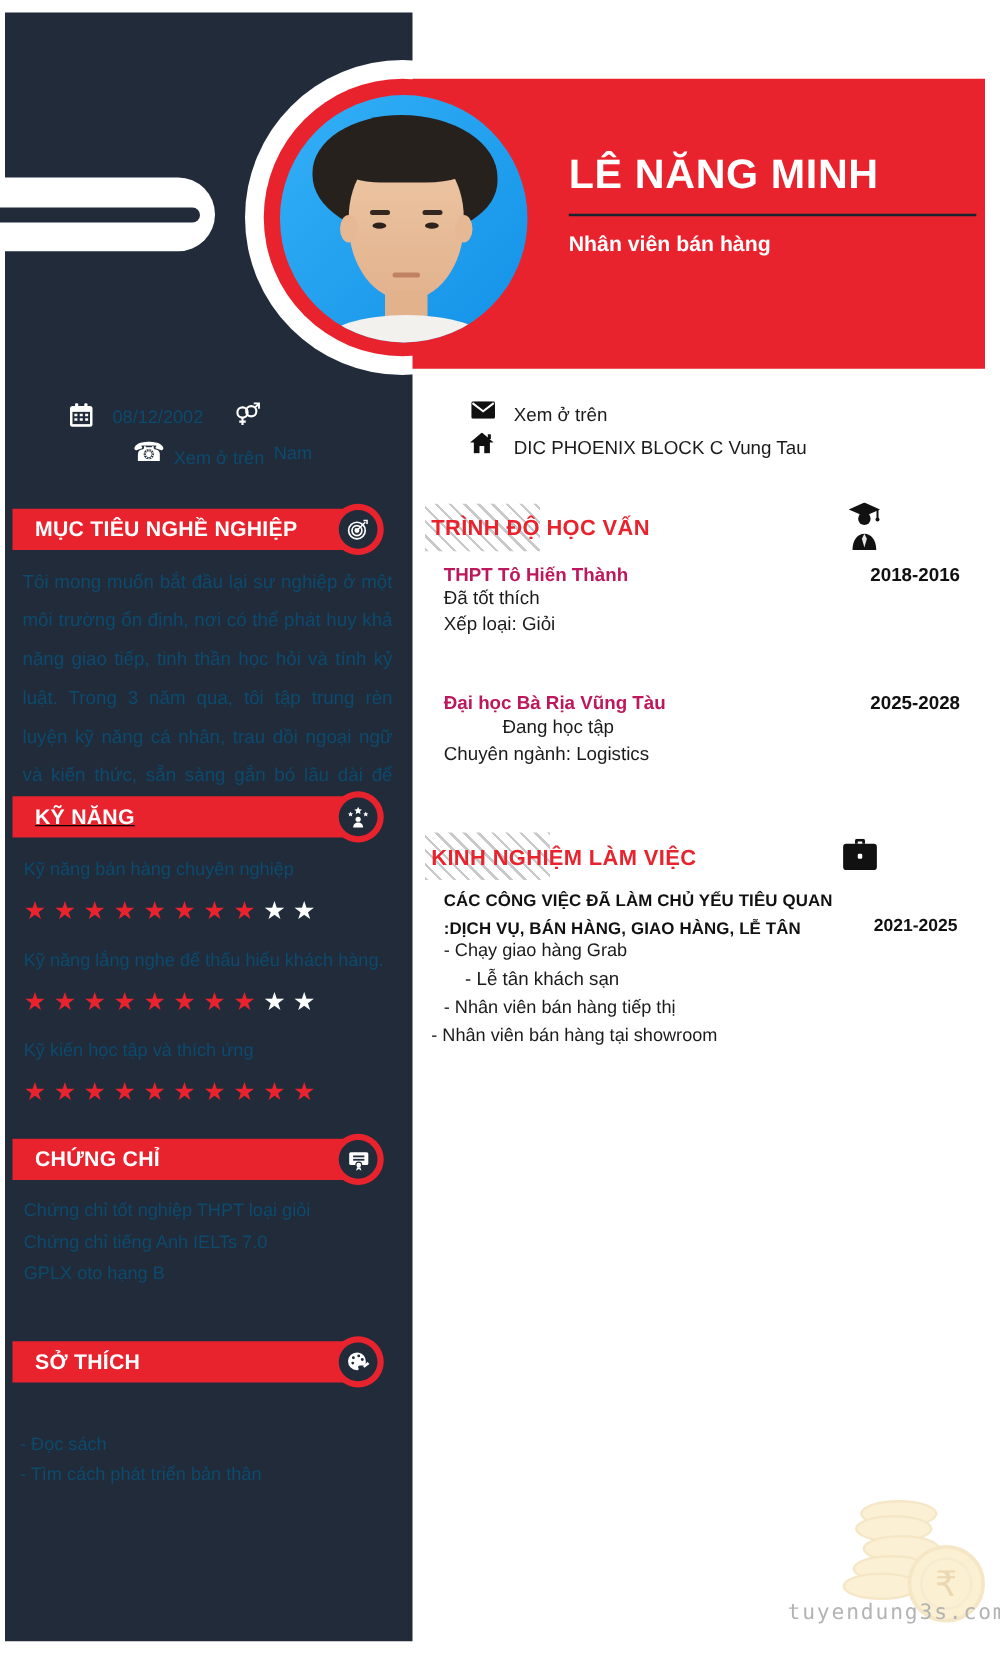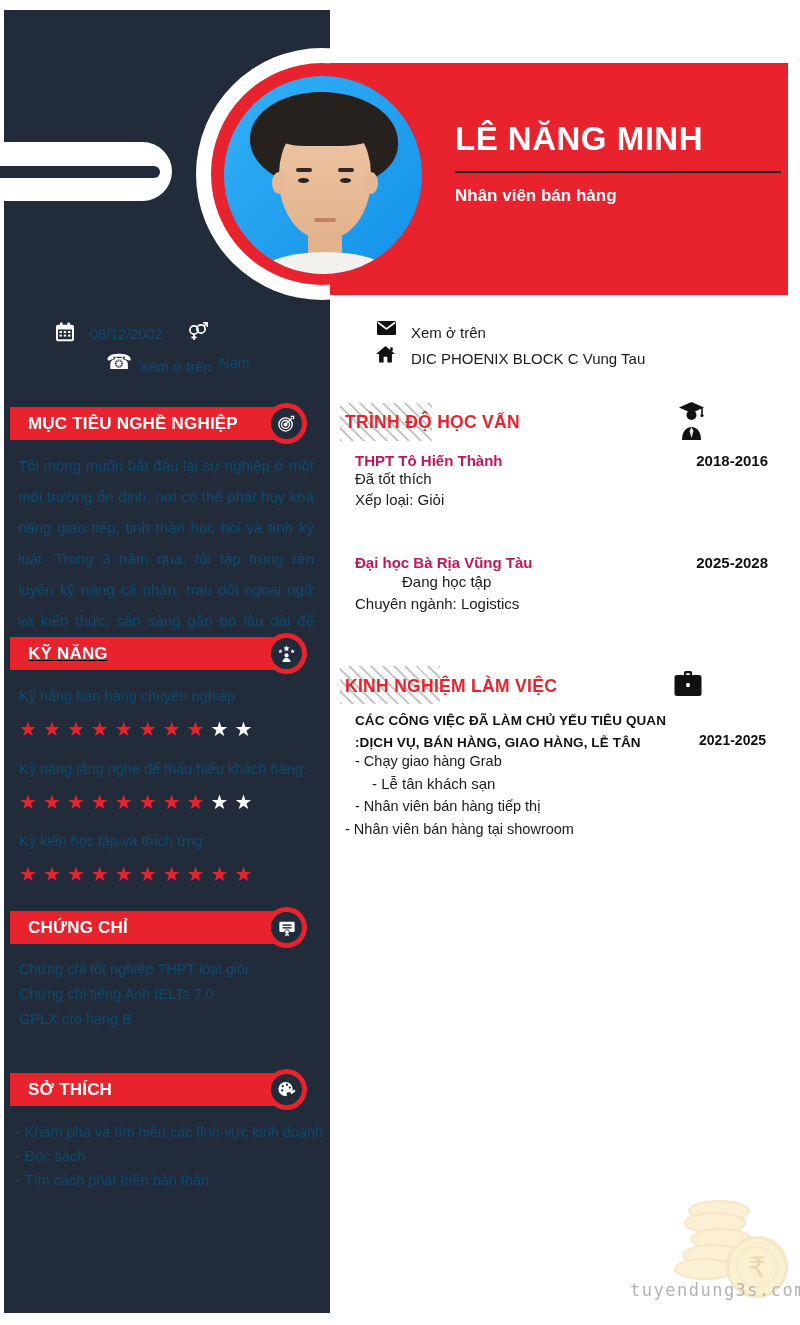--- a/index.html
+++ b/index.html
@@ -174,21 +174,20 @@
             <path d="M9 2 a7.5 7.5 0 1 0 0 15 c1.5 0 1.8-1 1.2-1.9 c-.7-1 .1-2.1 1.4-2.1 h2.2 c1.6 0 2.7-1.2 2.7-3 C16.5 5 13.2 2 9 2z" fill="#fff"></path>
             <circle cx="6" cy="6.5" r="1.2" fill="#212b3a"></circle>
             <circle cx="10.5" cy="5" r="1.2" fill="#212b3a"></circle>
             <circle cx="13.5" cy="8" r="1.2" fill="#212b3a"></circle>
             <circle cx="5.5" cy="11" r="1.2" fill="#212b3a"></circle>
             <path d="M14 13.5 l4-3.5 1.5 1.8 -4.2 3.2 z" fill="#fff"></path>
           </svg>
     </span>
       </span>
   </div>
-  <span class="side-txt" style="left:16px;top:1124px;">- Khám phá và tìm hiểu các lĩnh vực kinh doanh</span>
   <span class="side-txt" style="left:16px;top:1148px;">- Đọc sách</span>
   <span class="side-txt" style="left:16px;top:1172px;">- Tìm cách phát triển bản thân</span>
 
   <span class="abs" style="left:377px;top:321px;z-index:2;">
     <svg width="19" height="14" viewBox="0 0 19 14">
         <rect width="19" height="14" rx="1.5" fill="#111"></rect>
         <path d="M1 1.5 L9.5 8 L18 1.5" stroke="#fff" stroke-width="1.6" fill="none"></path>
       </svg>
   </span>
   <span class="rc-txt" style="left:411px;top:324px;">Xem ở trên</span>

